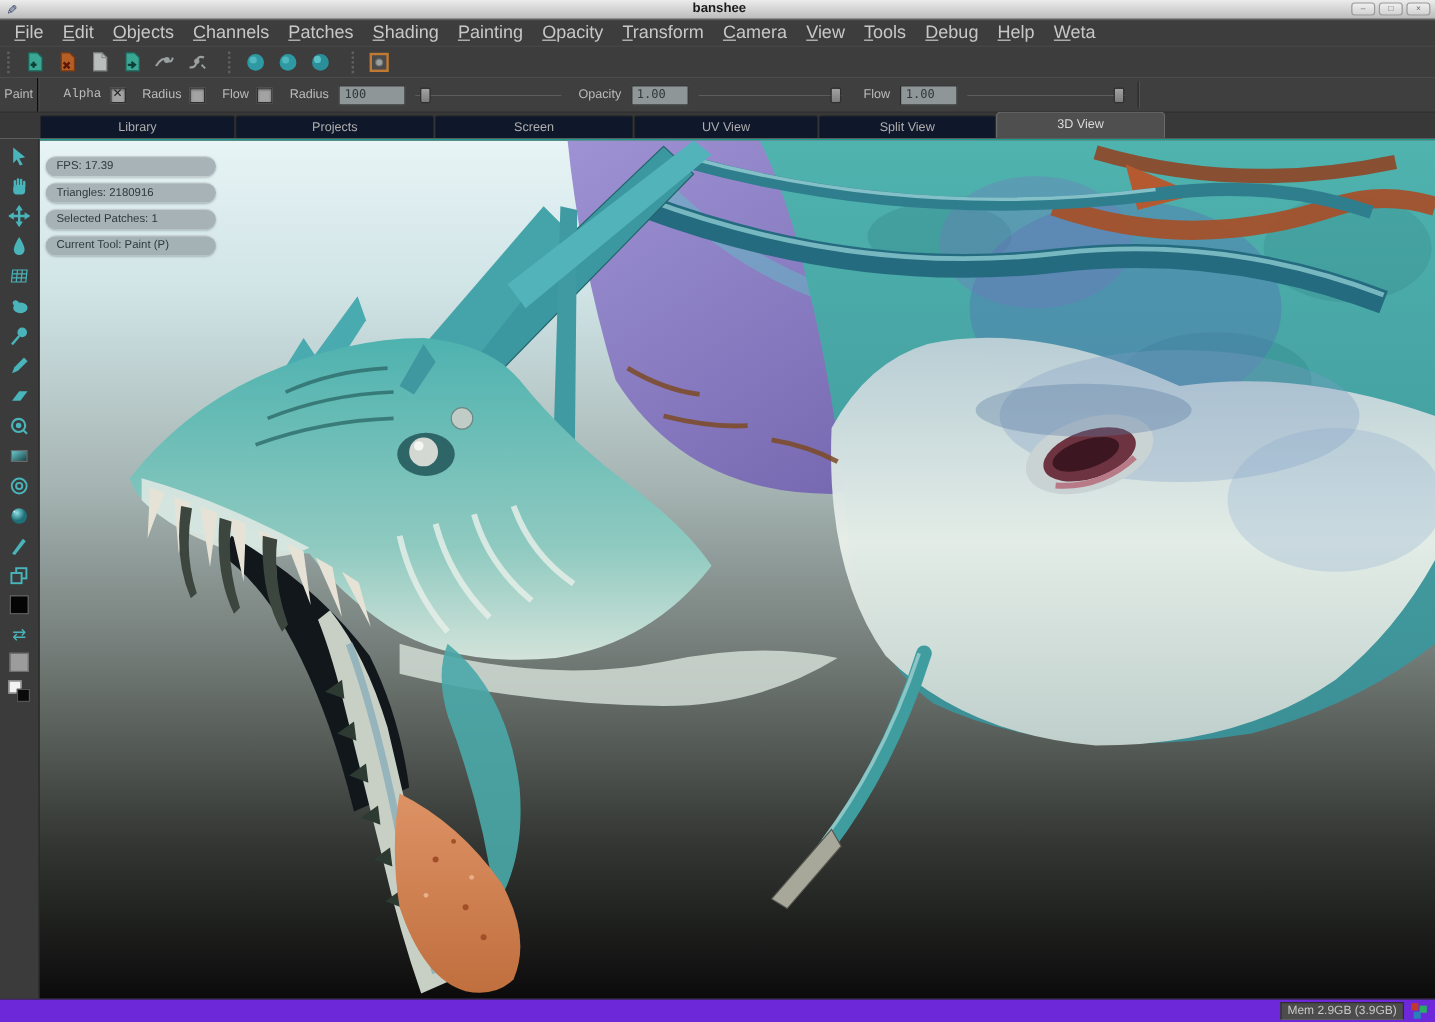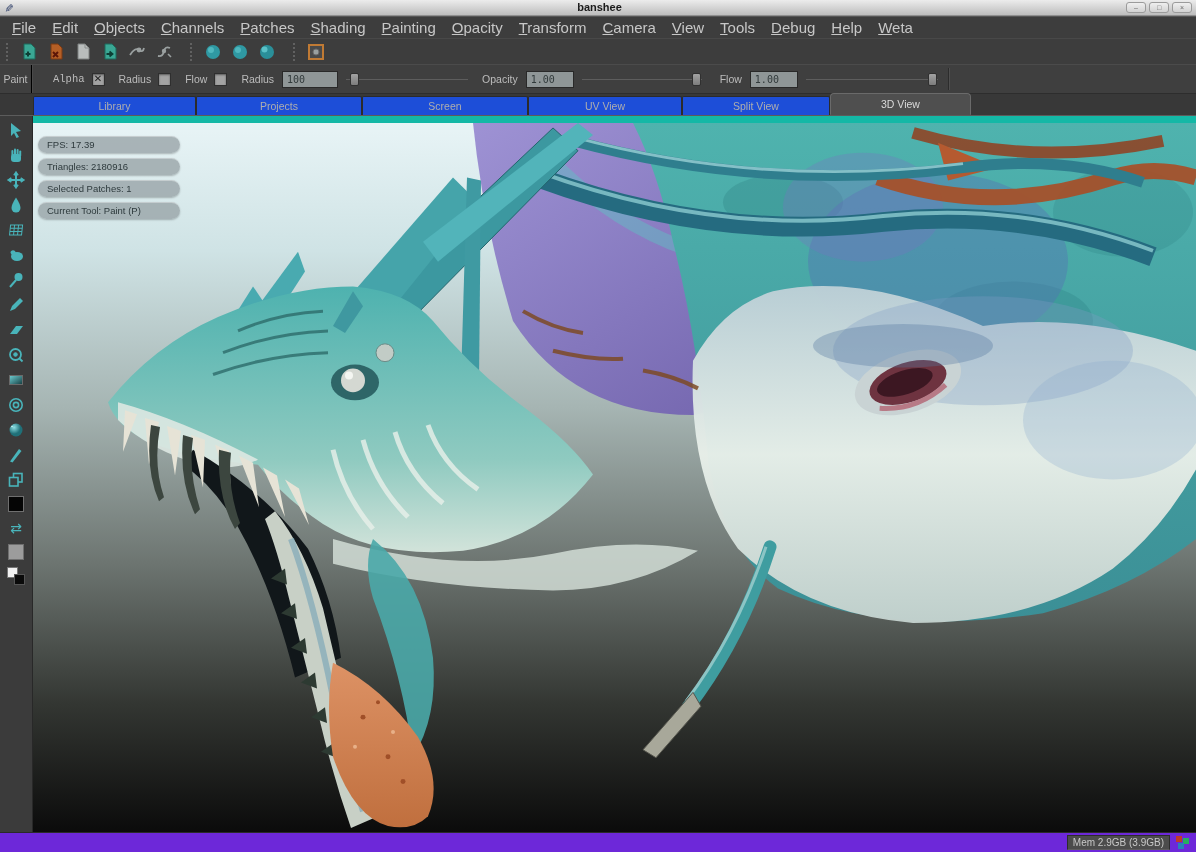--- a/index.html
+++ b/index.html
@@ -50,21 +50,21 @@
     background:#1e1e1e; border-bottom:1px solid #5d5d5d; }
   .slider .thumb { position:absolute; top:4px; width:9px; height:13px;
     background:linear-gradient(#a2a2a2,#7d7d7d); border:1px solid #303030; border-radius:2px; }
   .pb-sep { width:2px; height:22px; border-left:1px solid #2c2c2c;
     border-right:1px solid #4f4f4f; margin-left:10px; }
 
   
   .tabbar { height:22px; background:#383838; display:flex; align-items:flex-end;
     padding-left:33px; border-bottom:1px solid #5c5c5c; }
   .tab { height:19px; line-height:18px; text-align:center; color:#aeaeae;
-    font-size:10.5px; background:#1d4ed8; border:1px solid #2b2b2b;
+    font-size:10.5px; background:#0f172a; border:1px solid #2b2b2b;
     border-bottom:none; border-radius:2px 2px 0 0; }
   .tab-1{width:163px}.tab-2{width:166px}.tab-3{width:166px}
   .tab-4{width:154px}.tab-5{width:148px}.tab-6{width:141px}
   .tab.active { height:22px; line-height:21px; background:#4f4f4f; color:#dadada;
     border-color:#6a6a6a; border-bottom:1px solid #4f4f4f; position:relative; z-index:2;
     border-radius:4px 4px 0 0; }
 
   
   .main { display:flex; height:716px; }
   .toolstrip { width:33px; background:#3b3b3b; border-right:1px solid #282828;
@@ -73,21 +73,21 @@
     color:#49b4ba; font-size:14px; line-height:18px; }
   .swatch { width:16px; height:16px; border:1px solid #6f6f6f; }
   .swatch.black { background:#050505; }
   .swatch.grey  { background:#9c9c9c; }
   .fgbg { position:relative; width:18px; height:18px; }
   .fgbg .fg { position:absolute; left:0; top:0; width:11px; height:11px;
     background:#f2f2f2; border:1px solid #777; }
   .fgbg .bg { position:absolute; right:0; bottom:0; width:11px; height:11px;
     background:#0a0a0a; border:1px solid #555; }
 
-  .viewport { position:relative; flex:1; background:#202020; border-top:7px solid #14b8a6; }
+  .viewport { position:relative; flex:1; background:#202020; border-top:1px solid #14b8a6; }
   svg.canvas { position:absolute; inset:0; width:100%; height:100%; display:block; }
 
   .hud { position:absolute; left:5px; top:13px; display:flex; flex-direction:column; gap:5px; }
   .pill { height:17px; background:rgba(152,164,168,.8); border-radius:9px;
     border-top:1px solid rgba(255,255,255,.35); box-shadow:0 1px 2px rgba(0,0,0,.25);
     color:#2e3a3d; font-size:9.5px; line-height:15px; padding:0 9px;
     white-space:pre; width:142px; }
   .pill.wide { width:253px; }
 
   

